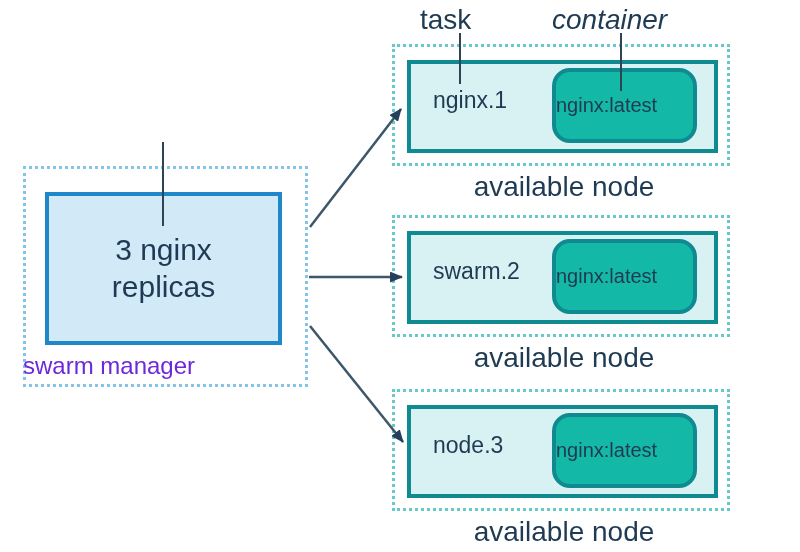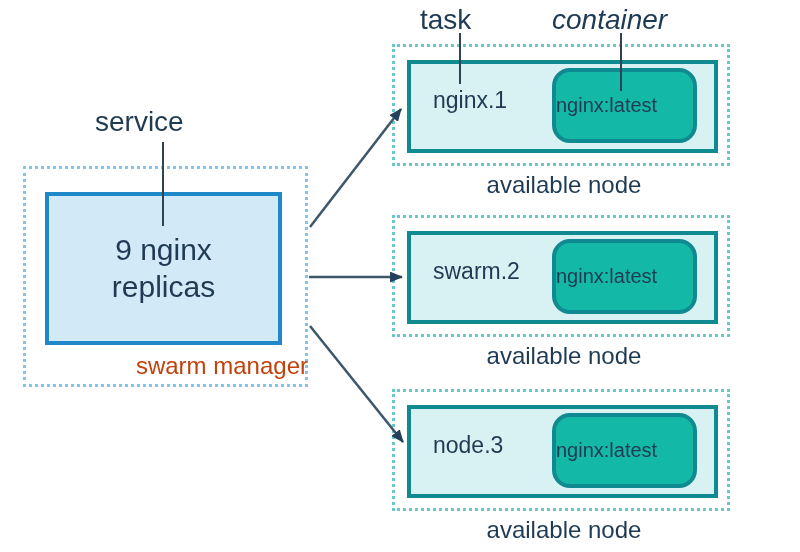--- a/index.html
+++ b/index.html
@@ -47,23 +47,23 @@
     font-size: 30px;
     line-height: 1.22;
     text-align: center;
     max-width: 150px;
     color: #1f3a53;
   }
   .manager-caption {
     position: absolute;
     left: 23px; top: 352px;
     width: 285px;
-    text-align: right;
+    text-align: left;
     font-size: 24px;
-    color: #c2410c;
+    color: #6d28d9;
   }
   
   .node {
     position: absolute;
     left: 392px;
     width: 338px;
     height: 122px;
     border: 3px dotted #68c9c8;
     box-sizing: border-box;
   }
@@ -103,44 +103,43 @@
   .container-image {
     font-size: 20px;
     color: #1f3a53;
     white-space: nowrap;
   }
   .node-caption {
     position: absolute;
     left: 0; top: 124px;
     width: 338px;
     text-align: center;
-    font-size: 24px;
+    font-size: 28px;
     color: #1f3a53;
   }
   
   #overlay {
     position: absolute;
     left: 0; top: 0;
     width: 800px; height: 552px;
     z-index: 10;
     pointer-events: none;
   }
 </style>
 </head>
 <body>
 
 <div id="stage">
 
-  <div class="annot" style="left:95px; top:106px; width:140px;">service</div>
   <div class="annot" style="left:420px; top:4px; width:80px;">task</div>
   <div class="annot" style="left:552px; top:4px; width:155px;font-style:italic;">container</div>
 
   <div class="manager-dotted"></div>
   <div class="service-box">
-    <div class="service-box-text">9 nginx replicas</div>
+    <div class="service-box-text">3 nginx replicas</div>
   </div>
   <div class="manager-caption">swarm manager</div>
 
   <div class="node node-1">
     <div class="task-box">
       <div class="task-name">nginx.1</div>
       <div class="container-box">
         <div class="container-image">nginx:latest</div>
       </div>
     </div>

